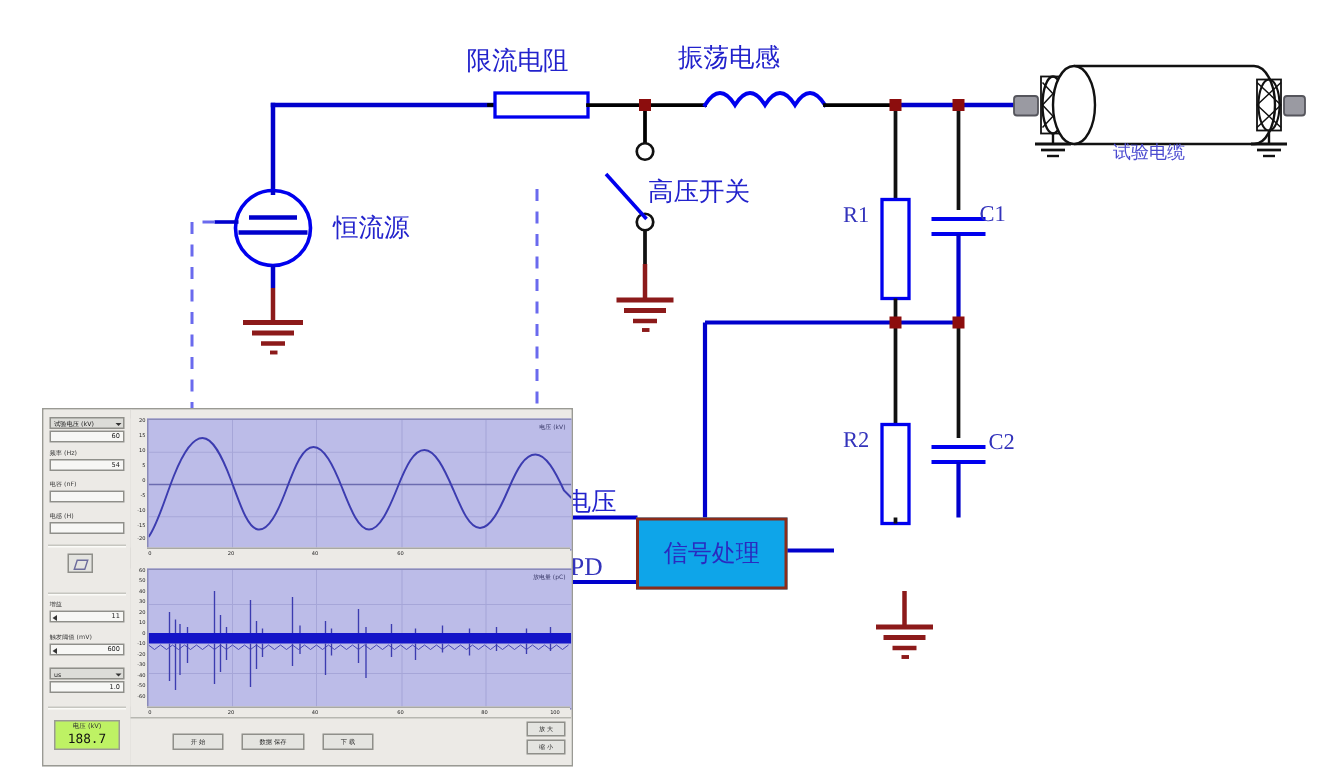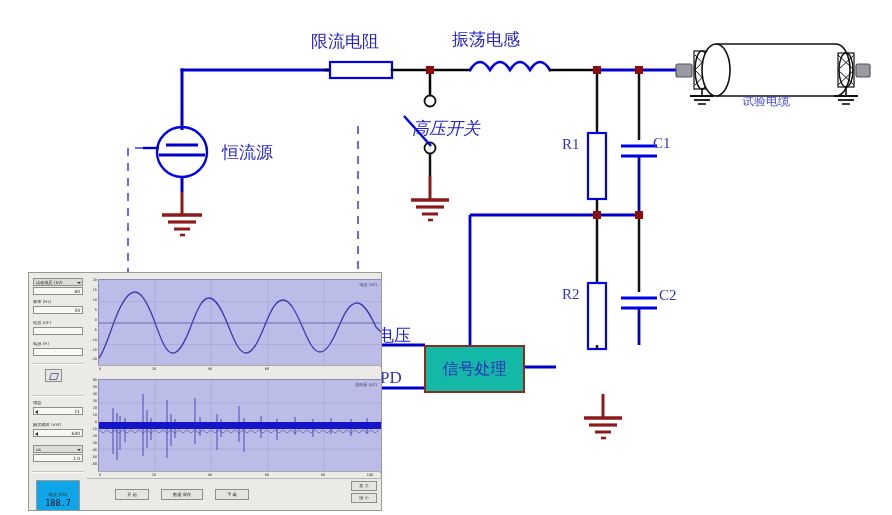--- a/index.html
+++ b/index.html
@@ -8,21 +8,21 @@
   #root{position:relative;width:892px;height:515px;}
   svg.layer{position:absolute;left:0;top:0;width:892px;height:515px;}
 
   .cnlabel{position:absolute;color:#2222cc;font-size:17px;line-height:1;
            white-space:nowrap;font-family:"DejaVu Sans",sans-serif;}
   .enlabel{position:absolute;color:#3333bb;font-size:15px;line-height:1;
            white-space:nowrap;font-family:"Liberation Serif",serif;}
   .cablelabel{position:absolute;color:#4a4ad0;font-size:12px;white-space:nowrap;
               font-family:"DejaVu Sans",sans-serif;}
 
-  .ybox{position:absolute;background:#14b8a6;border:2px solid #8c2b19;
+  .ybox{position:absolute;background:#0ea5e9;border:2px solid #8c2b19;
         display:flex;align-items:center;justify-content:center;
         color:#2a2ac0;font-size:16px;white-space:nowrap;
         font-family:"DejaVu Sans",sans-serif;}
 
   
   #sw{position:absolute;left:28px;top:272px;width:352px;height:237px;
       background:#eceae6;border:1px solid #9a9a94;overflow:hidden;
       font-family:"DejaVu Sans",sans-serif;}
   #swpanel{position:absolute;left:0;top:0;width:58px;height:237px;
            background:#eceae6;border-right:1px solid #b7b7b1;}
@@ -43,23 +43,23 @@
          box-sizing:border-box;line-height:8px;position:relative;overflow:hidden;}
   .fspin:before{content:"";position:absolute;left:1px;top:2.5px;
                 border-top:2px solid transparent;border-bottom:2px solid transparent;
                 border-right:3px solid #333;}
   .hsep{position:absolute;left:3px;width:52px;height:0;
         border-top:1px solid #c6c6c0;border-bottom:1px solid #fbfbf8;}
   .sqbtn{position:absolute;width:15px;height:11px;background:#e4e4e0;
          border:1px solid #8f8f8a;}
   .sqbtn:after{content:"";position:absolute;left:4px;top:3px;width:6px;height:5px;
                border:1px solid #6c6c9c;transform:skewX(-18deg);}
-  #bigval{position:absolute;left:7px;top:207px;width:44px;height:36px;
-          background:#0ea5e9;border:1px solid #9a9a94;text-align:center;
-          box-sizing:border-box;padding-top:12px;}
+  #bigval{position:absolute;left:7px;top:207px;width:44px;height:20px;
+          background:#bef264;border:1px solid #9a9a94;text-align:center;
+          box-sizing:border-box;padding-top:2px;}
   #bigval .bvl{font-size:4.4px;color:#333;line-height:1.1;}
   #bigval .bvv{font-size:8.5px;color:#111;line-height:1.2;
                font-family:"DejaVu Sans Mono",monospace;}
 
   #plotarea{position:absolute;left:58px;top:0;width:294px;height:237px;
             background:#eceae6;}
   .plotwrap{position:absolute;background:#bcbce8;border:1px solid #8a8ab8;
             overflow:hidden;}
   .yaxis{position:absolute;width:11px;background:#eceae6;}
   .xaxis{position:absolute;height:9px;background:#eceae6;border-top:1px solid #a9a9a4;}
@@ -217,21 +217,21 @@
       <path d="M584 418 L622 418" stroke="#8c1a1a" stroke-width="3.4" fill="none"></path>
       <path d="M589 425 L617 425" stroke="#8c1a1a" stroke-width="3.2" fill="none"></path>
       <path d="M595 432 L611 432" stroke="#8c1a1a" stroke-width="3" fill="none"></path>
       <path d="M601 438 L606 438" stroke="#8c1a1a" stroke-width="2.6" fill="none"></path>
     </g>
   </svg>
 
   <div class="cnlabel" style="left:311px;top:33px;">限流电阻</div>
   <div class="cnlabel" style="left:452px;top:31px;">振荡电感</div>
   <div class="cnlabel" style="left:222px;top:144px;">恒流源</div>
-  <div class="cnlabel" style="left:412px;top:120px;font-style:italic;">高压开关</div>
+  <div class="cnlabel" style="left:432px;top:120px;">高压开关</div>
   <div class="cablelabel" style="left:742px;top:93px;">试验电缆</div>
 
   <div class="enlabel" style="left:562px;top:137px;">R1</div>
   <div class="enlabel" style="left:622px;top:136px;margin-left:31px;">C1</div>
   <div class="enlabel" style="left:562px;top:287px;">R2</div>
   <div class="enlabel" style="left:659px;top:288px;">C2</div>
 
   <div class="cnlabel" style="left:377px;top:327px;">电压</div>
   <div class="enlabel" style="left:380px;top:369px;font-size:17px;">PD</div>
 

